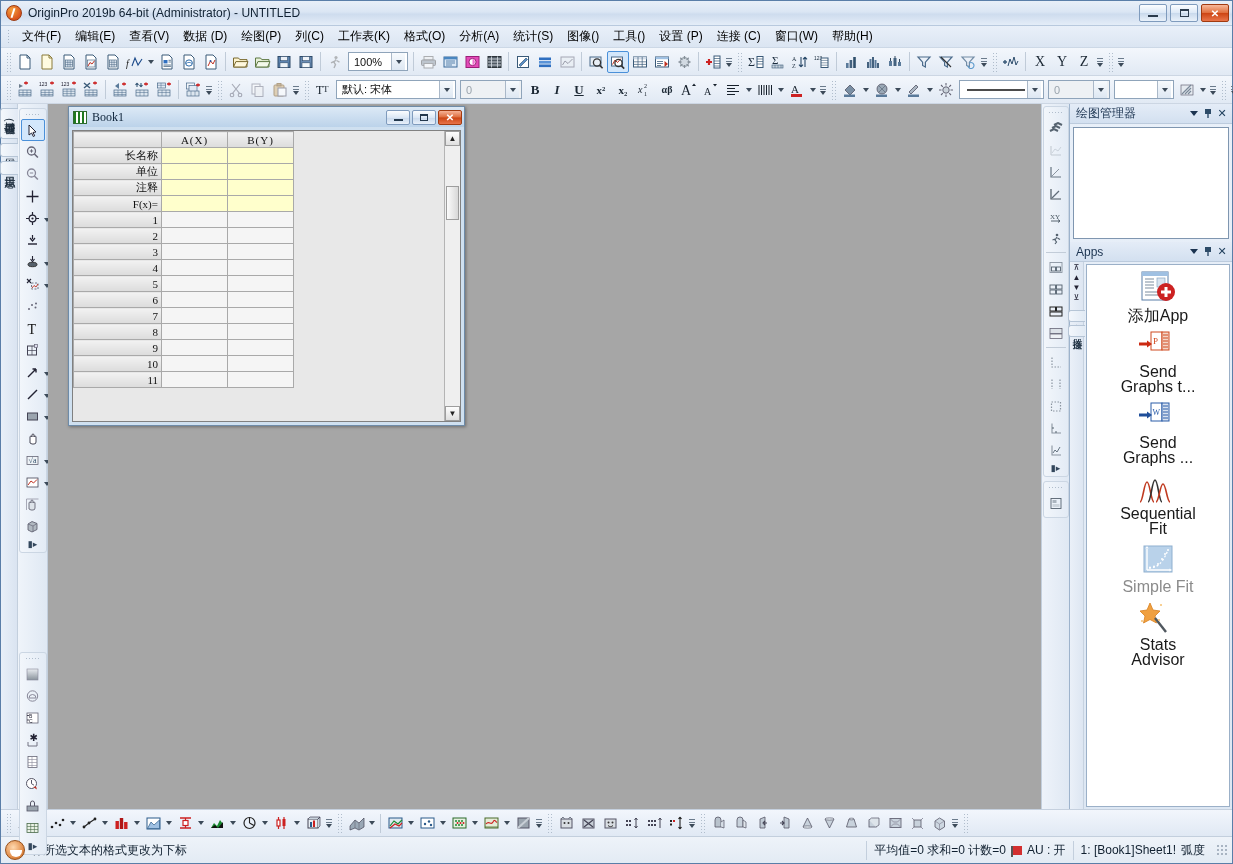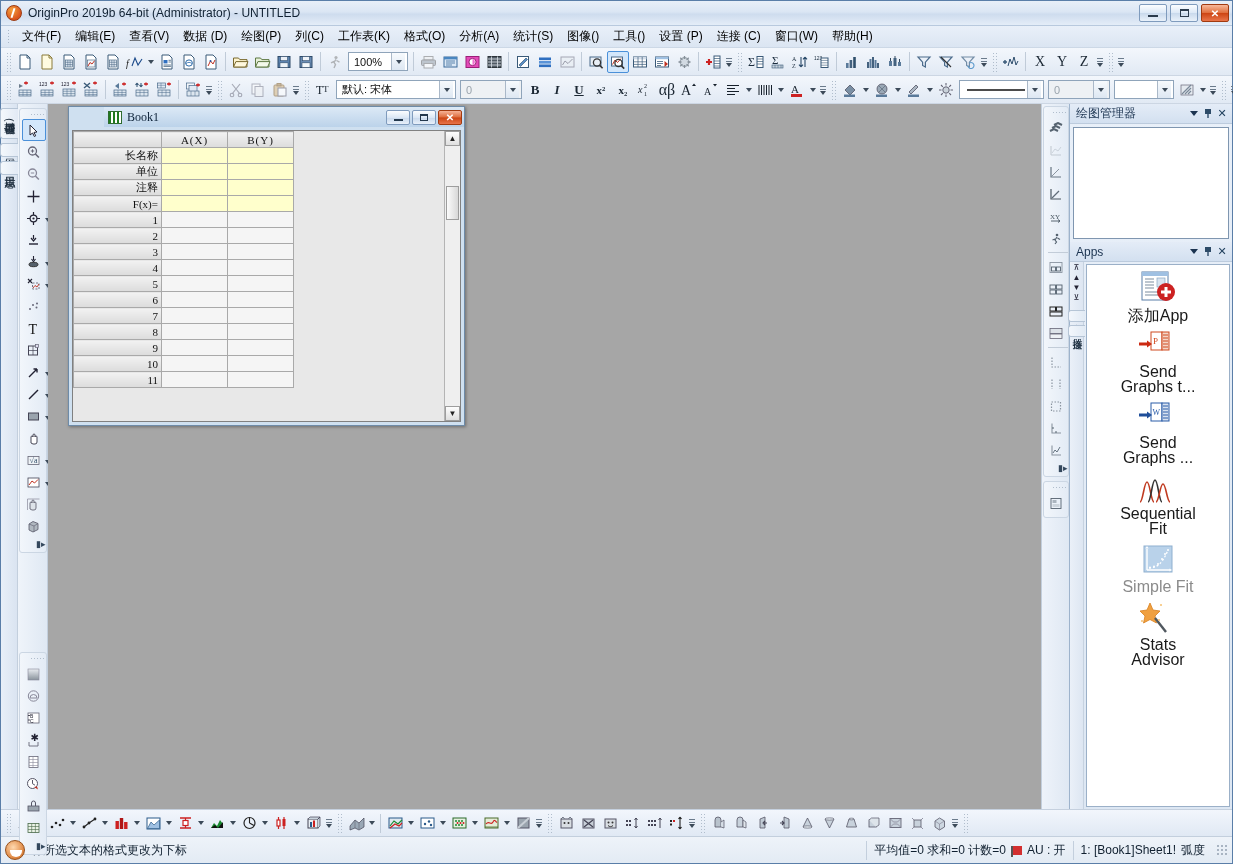--- a/index.html
+++ b/index.html
@@ -135,21 +135,21 @@
   .left-tools {
     width: 30px; background: linear-gradient(90deg,#eff4fa,#dfe8f3);
     border-right: 1px solid #c3cfdd;
     display: flex; flex-direction: column; align-items: center;
     padding-top: 4px; flex: 0 0 auto; gap: 0px;
   }
   .vtool { width: 24px; height: 22px; display:flex; align-items:center; justify-content:center; position: relative; }
   .vtool.sel { border: 1px solid #4a90d9; background:#d3e7fb; border-radius:2px;}
   .vtool .mini-arrow { position:absolute; right:-5px; bottom:7px; border-left:3px solid transparent;border-right:3px solid transparent;border-top:4px solid #3c4a59;}
   .vtool-sep { width:20px; height:1px; background:#c2ccd8; margin:3px 0;}
-  .tool-grp { background: linear-gradient(90deg,#f2f6fb,#e3ebf5); border:1px solid #cbd6e3; border-radius:3px; width:28px; display:flex; flex-direction:column; align-items:flex-end; padding:3px 0; margin-bottom:4px;}
+  .tool-grp { background: linear-gradient(90deg,#f2f6fb,#e3ebf5); border:1px solid #cbd6e3; border-radius:3px; width:28px; display:flex; flex-direction:column; align-items:center; padding:3px 0; margin-bottom:4px;}
   .tool-grip-h { width:16px;height:4px;margin:1px 0 2px;
     background-image: radial-gradient(#b0bdcc 40%, transparent 41%); background-size:3px 3px;}
   .tool-expand { font-size:9px;color:#33475c; margin-top:2px; }
 
   
   .workspace {
     flex: 1; background: #a6a6a6; position: relative; overflow: hidden;
   }
 
   
@@ -225,21 +225,20 @@
     width: 397px; height: 320px;
     background: #cfe0f0;
     border: 1px solid #6e8ba8;
     box-shadow: 1px 1px 3px rgba(0,0,0,.35);
     display: flex; flex-direction: column;
   }
   .book-title {
     height: 20px; display:flex; align-items:center; padding:0 2px 0 4px;
     background: linear-gradient(#dce9f6,#bcd3ea);
     flex: 0 0 auto;
-    margin-left: 35px;
   }
   .book-icon {
     width:14px;height:13px;margin-right:5px;flex:0 0 auto;
     background:
       repeating-linear-gradient(90deg,#1f7a1f 0 2px,#fff 2px 4px),
       #fff;
     border:1px solid #2e6b2e;
   }
   .book-name { flex:1; font-size:12px; color:#0d2238; font-family:"Liberation Serif", serif; }
   .bw-btns{display:flex;gap:2px;}
@@ -780,21 +779,21 @@
         <span class="fmt-txt" style="font-size:11px">x₂</span>
       </div>
     <div class="tb-btn">
       <svg width="16" height="16" viewBox="0 0 16 16">
           <text x="1" y="11" font-size="10" font-family="serif" font-style="italic" fill="#16202b">x</text>
           <text x="7" y="6" font-size="6" font-family="serif" fill="#16202b">2</text>
           <text x="7" y="14" font-size="6" font-family="serif" fill="#16202b">1</text>
         </svg>
     </div>
     <div class="tb-btn">
-        <span class="fmt-txt" style="font-weight:normal;font-size:16px">αβ</span>
+        <span class="fmt-txt" style="font-weight:bold;font-size:10px">αβ</span>
       </div>
     <div class="tb-btn">
       <svg width="16" height="16" viewBox="0 0 16 16">
           <text x="0" y="13" font-size="14" font-family="serif" fill="#16202b">A</text>
           <path d="M11 4l2-2.5L15 4z" fill="#16202b"></path>
         </svg>
     </div>
     <div class="tb-btn">
       <svg width="16" height="16" viewBox="0 0 16 16">
           <text x="1" y="13" font-size="10" font-family="serif" fill="#16202b">A</text>

